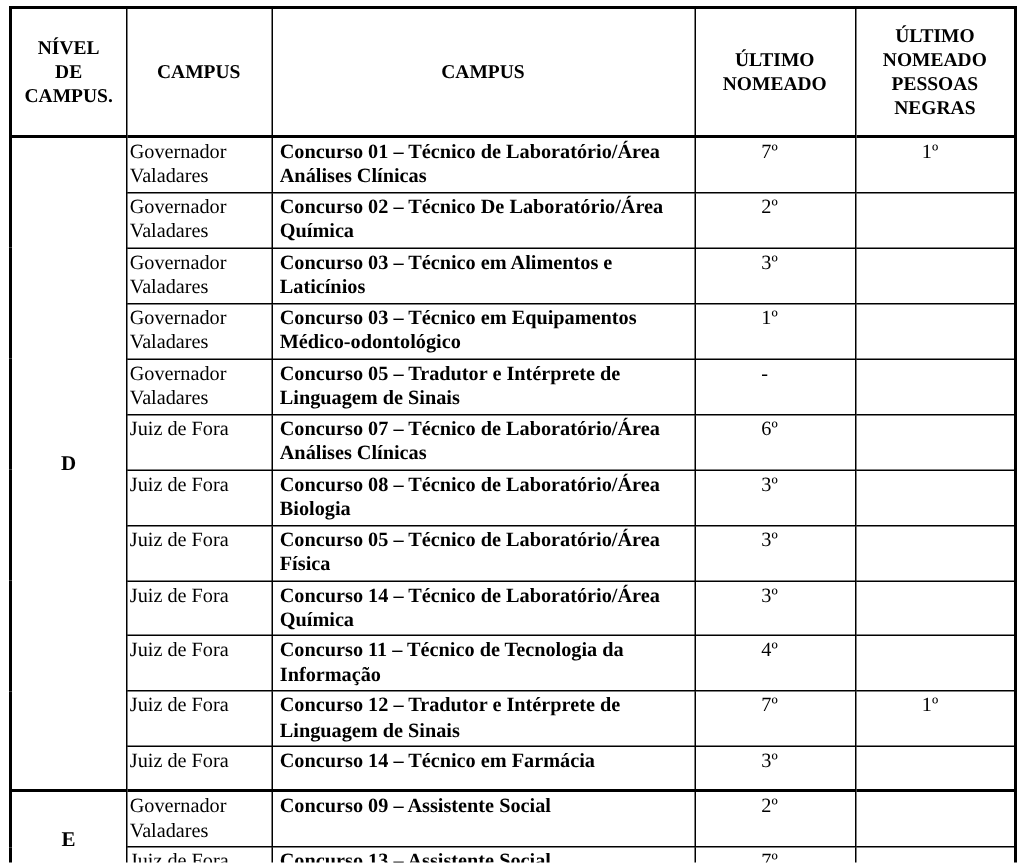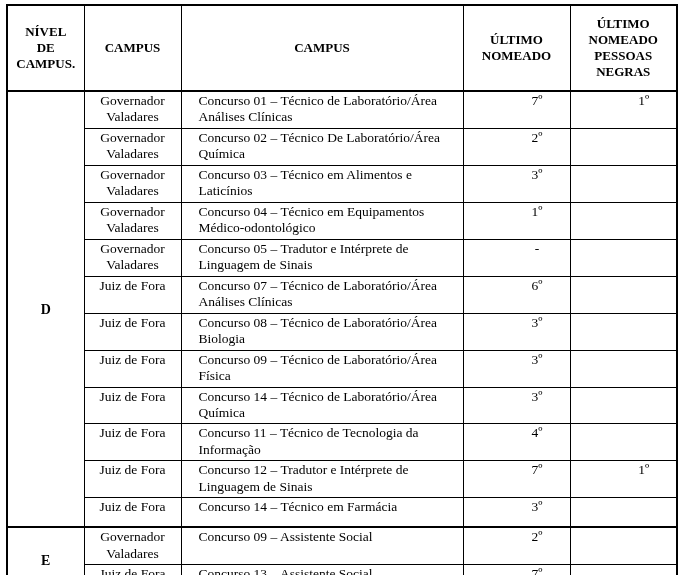--- a/index.html
+++ b/index.html
@@ -49,23 +49,23 @@
     height: 25px;
     padding: 1px 3px 2px 3px;
   }
   td.level {
     text-align: center;
     vertical-align: middle;
     font-weight: bold;
     font-size: 14px;
     padding: 0;
   }
-  td.campus { text-align: center; padding-left: 2px; padding-right: 2px; font-family: Liberation Serif, serif; }
-  td.cargo  { text-align: left; padding-left: 17px; padding-right: 3px; }
-  td.num    { text-align: center; padding-left: 44px; }
+  td.campus { padding-left: 2px; padding-right: 2px; font-family: Liberation Serif, serif; }
+  td.cargo  { text-align: left; padding-left: 5px; padding-right: 3px; font-weight: bold; }
+  td.num    { text-align: left; padding-left: 44px; }
   tr.section-start td { border-top: 2px solid #000000; }
 </style>
 </head>
 <body>
 
 <div class="page">
   <table class="doc-table">
     <colgroup>
       <col class="c-level">
         <col class="c-campus">
@@ -103,21 +103,21 @@
           <td class="num"></td>
         </tr>
         <tr>
           <td class="campus">Governador Valadares</td>
           <td class="cargo">Concurso 03 – Técnico em Alimentos e Laticínios</td>
           <td class="num">3º</td>
           <td class="num"></td>
         </tr>
         <tr>
           <td class="campus">Governador Valadares</td>
-          <td class="cargo">Concurso 04 – Técnico em Equipamentos Médico-odontológico</td>
+          <td class="cargo">Concurso 03 – Técnico em Equipamentos Médico-odontológico</td>
           <td class="num">1º</td>
           <td class="num"></td>
         </tr>
         <tr>
           <td class="campus">Governador Valadares</td>
           <td class="cargo">Concurso 05 – Tradutor e Intérprete de Linguagem de Sinais</td>
           <td class="num">-</td>
           <td class="num"></td>
         </tr>
         <tr>
@@ -127,21 +127,21 @@
           <td class="num"></td>
         </tr>
         <tr>
           <td class="campus">Juiz de Fora</td>
           <td class="cargo">Concurso 08 – Técnico de Laboratório/Área Biologia</td>
           <td class="num">3º</td>
           <td class="num"></td>
         </tr>
         <tr>
           <td class="campus">Juiz de Fora</td>
-          <td class="cargo">Concurso 09 – Técnico de Laboratório/Área Física</td>
+          <td class="cargo">Concurso 05 – Técnico de Laboratório/Área Física</td>
           <td class="num">3º</td>
           <td class="num"></td>
         </tr>
         <tr>
           <td class="campus">Juiz de Fora</td>
           <td class="cargo">Concurso 14 – Técnico de Laboratório/Área Química</td>
           <td class="num">3º</td>
           <td class="num"></td>
         </tr>
         <tr>

